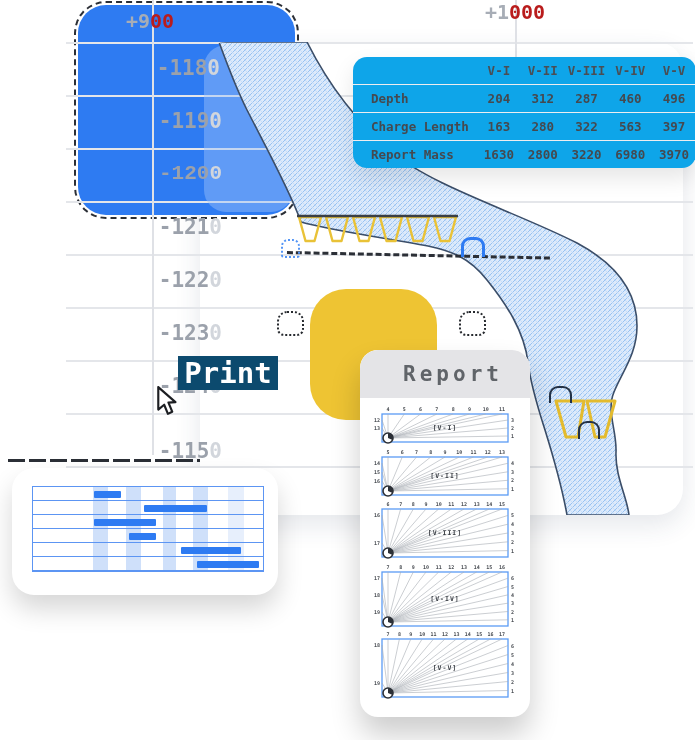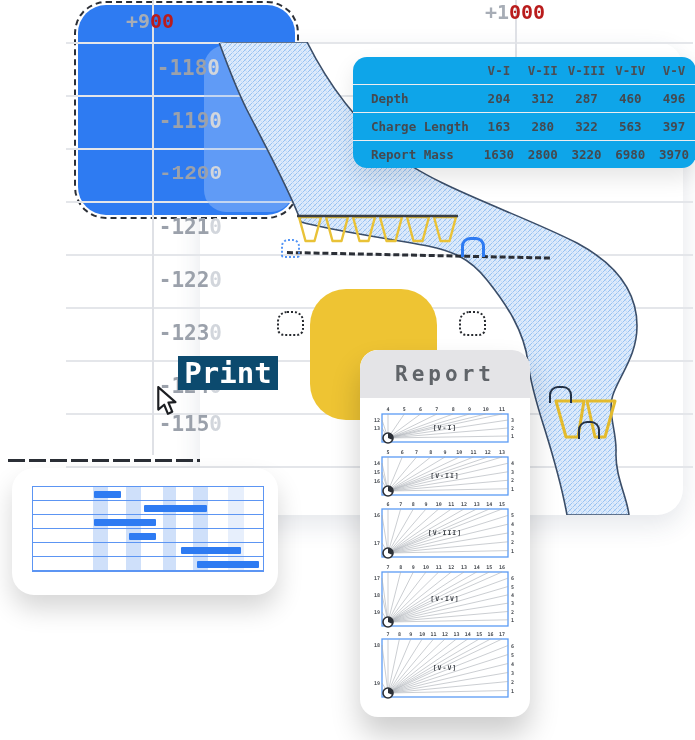--- a/index.html
+++ b/index.html
@@ -69,21 +69,21 @@
   .g-row{position:absolute;left:0;width:100%;height:14px;border-bottom:1.5px solid #5c95f3;
          box-sizing:border-box;z-index:2;}
   .g-bar{position:absolute;height:7px;background:#2e7bf2;border-radius:1px;z-index:3;}
 
   
   .report-card{left:360px;top:350px;width:170px;height:367px;background:#fff;border-radius:18px;
                box-shadow:0 18px 30px rgba(0,0,0,.20);z-index:12;overflow:hidden;}
   .report-header{position:absolute;left:0;top:0;width:100%;height:48px;background:#e4e4e7;
                  border-radius:18px 18px 0 0;}
   .report-title{width:100%;text-align:center;font-size:21px;font-weight:bold;color:#606469;
-                letter-spacing:4px;line-height:48px;}
+                letter-spacing:4px;line-height:48px;margin-left:8px;}
   .fan-chart{position:absolute;left:12px;z-index:2;}
 </style>
 </head>
 <body>
 
 <div class="abs plot-card"></div>
 <div id="grid-layer">
     <div class="hline" style="top: 42px;"></div>
     <div class="hline" style="top: 95px;"></div>
     <div class="hline" style="top: 148px;"></div>
@@ -156,21 +156,21 @@
   <span>+1</span><span class="lt">000</span>
 </div>
 <div id="left-axis-labels">
     <div class="axis-label px" style="left: 70px; top: 56px;"><span>-118</span><span class="lt">0</span></div>
     <div class="axis-label px" style="left: 72px; top: 109px;"><span>-119</span><span class="lt">0</span></div>
     <div class="axis-label px" style="left: 72px; top: 162px; font-family: Liberation Mono, monospace;"><span>-120</span><span class="lt">0</span></div>
     <div class="axis-label px" style="left: 72px; top: 215px;"><span>-121</span><span class="lt">0</span></div>
     <div class="axis-label px" style="left: 72px; top: 268px;"><span>-122</span><span class="lt">0</span></div>
     <div class="axis-label px" style="left: 72px; top: 321px;"><span>-123</span><span class="lt">0</span></div>
     <div class="axis-label px" style="left: 72px; top: 374px;"><span>-124</span><span class="lt">0</span></div>
-    <div class="axis-label px" style="left: 72px; top: 412px;"><span>-115</span><span class="lt">0</span></div>
+    <div class="axis-label px" style="left: 72px; top: 439px;"><span>-115</span><span class="lt">0</span></div>
   </div>
 
 <div class="abs charge-card">
   <div class="charge-grid" id="charge-grid">
       <div class="charge-row"><div class="ccell first hd px"></div><div class="ccell hd px">V-I</div><div class="ccell hd px">V-II</div><div class="ccell hd px">V-III</div><div class="ccell hd px">V-IV</div><div class="ccell hd px">V-V</div></div>
       <div class="charge-row"><div class="ccell first px">Depth</div><div class="ccell px">204</div><div class="ccell px">312</div><div class="ccell px">287</div><div class="ccell px">460</div><div class="ccell px">496</div></div>
       <div class="charge-row"><div class="ccell first px">Charge Length</div><div class="ccell px">163</div><div class="ccell px">280</div><div class="ccell px">322</div><div class="ccell px">563</div><div class="ccell px">397</div></div>
       <div class="charge-row"><div class="ccell first px">Report Mass</div><div class="ccell px">1630</div><div class="ccell px">2800</div><div class="ccell px">3220</div><div class="ccell px">6980</div><div class="ccell px">3970</div></div>
     </div>
 </div>

